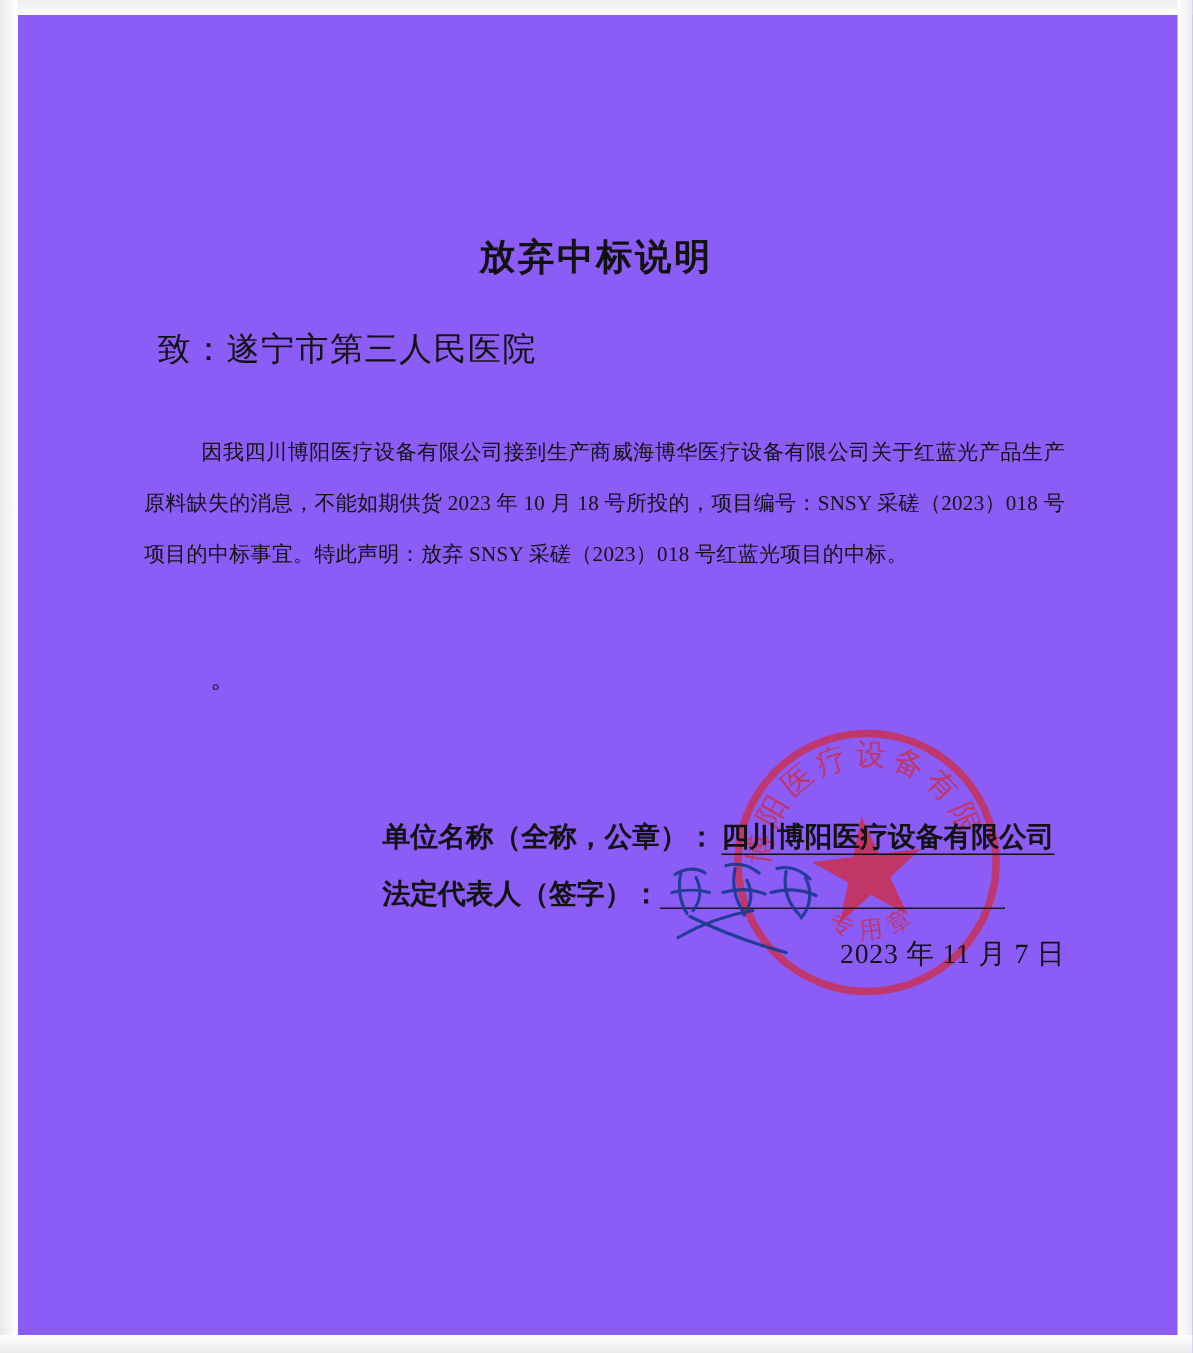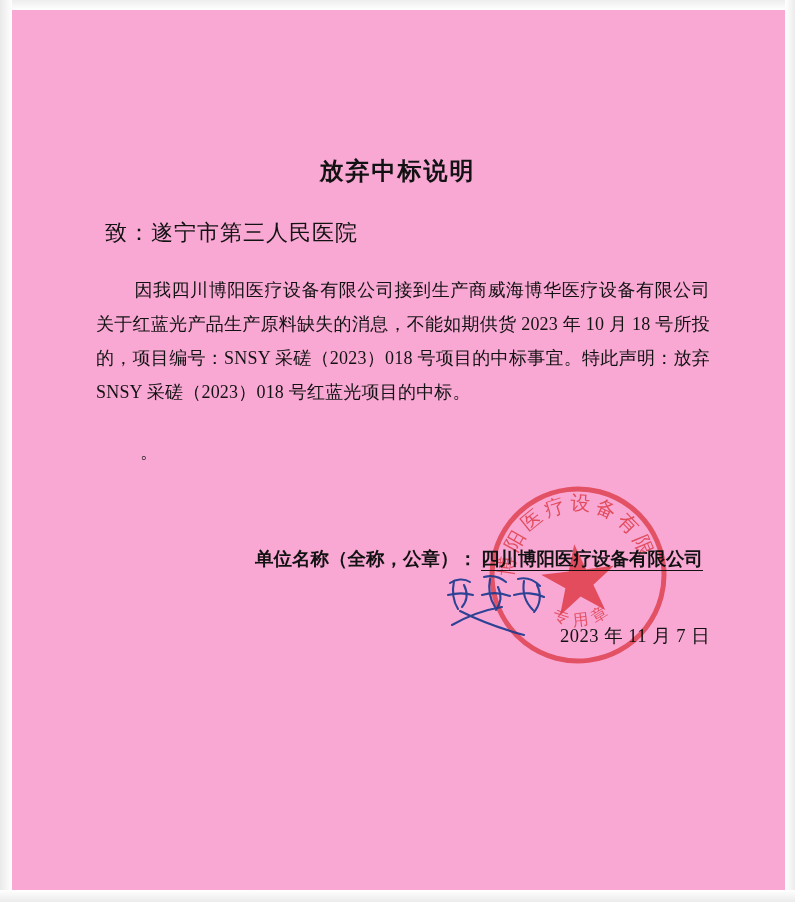--- a/index.html
+++ b/index.html
@@ -12,21 +12,21 @@
     height: 902px;
     position: relative;
     overflow: hidden;
     font-family: "Liberation Serif", "DejaVu Serif", serif;
     color: #121212;
   }
 
   .page {
     position: absolute;
     inset: 0;
-    background: #f9a8d4;
+    background: #8b5cf6;
   }
 
   
   .scan-edge-left {
     position: absolute;
     left: 0; top: 0; bottom: 0; width: 12px;
     background: linear-gradient(to right, #e9e9e9, #ffffff);
   }
   .scan-edge-right {
     position: absolute;
@@ -60,24 +60,24 @@
     position: absolute;
     top: 218px;
     left: 105px;
     font-size: 22px;
     font-weight: normal;
     letter-spacing: 1px;
   }
 
   .body-text {
     position: absolute;
-    top: 273px;
+    top: 286px;
     left: 96px;
     width: 614px;
-    font-size: 18px;
+    font-size: 14px;
     line-height: 34px;
     text-align: justify;
     text-justify: inter-ideograph;
     letter-spacing: 0.2px;
   }
   .body-text .indent {
     display: inline-block;
     width: 38px;
   }
 
@@ -181,20 +181,23 @@
       </text>
       <g fill="#d8262b" opacity="0.9">
         <polygon points="91,60 99.8,86.3 127.6,86.3 105.1,102.6 113.8,129 91,112.6 68.2,129 76.9,102.6 54.4,86.3 82.2,86.3"></polygon>
       </g>
     </svg>
   </div>
 
   <div class="sign-block">
     <div class="sign-row">
       <span>单位名称（全称，公章）：</span><span class="sign-value">四川博阳医疗设备有限公司</span>
+    </div>
+    <div class="sign-row">
+      <span>法定代表人（签字）：</span><span class="sign-blank"></span>
     </div>
   </div>
 
   <div class="handwriting">
     <svg width="130" height="85" viewBox="0 0 130 85" xmlns="http://www.w3.org/2000/svg">
       <g fill="none" stroke="#1b3a8f" stroke-width="2.1" stroke-linecap="round" stroke-linejoin="round" opacity="0.92">
         <path d="M10,18 C16,14 24,13 30,17"></path>
         <path d="M14,16 C12,26 13,36 18,44"></path>
         <path d="M24,20 C28,28 27,36 22,42"></path>
         <path d="M8,30 C16,28 26,28 33,30"></path>

